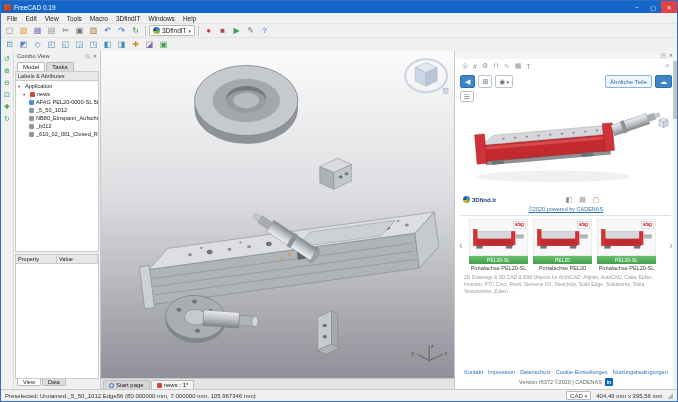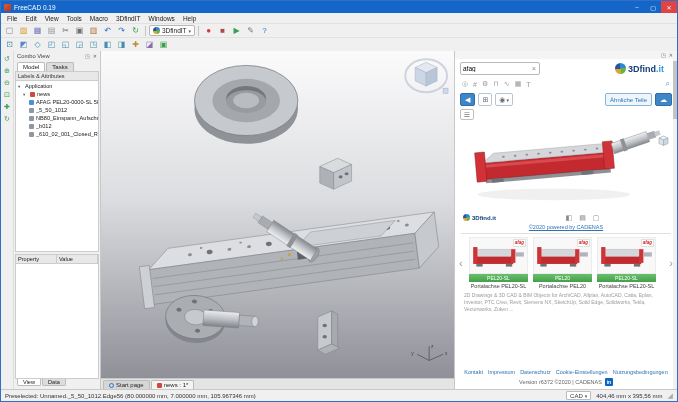--- a/index.html
+++ b/index.html
@@ -385,30 +385,20 @@
         </span>
       </div>
     </div>
 
     <div class="findit">
       <div class="rp-head">
         <span>◳</span>
         <span>✕</span>
       </div>
 
-      <div class="rp-search">
-        <span class="search-box">
-          <input value="afag" style="">
-          <span class="clear-x">×</span>
-        </span>
-        <span class="logo">
-          <span class="logo-ball"></span>
-          <span class="logo-text"><span>3D</span><span>find</span><span class="it">.it</span></span>
-        </span>
-      </div>
 
       <div class="rp-cats">
         <span style="display:flex;gap:5px;">
 
         <span class="cat-icon">◎</span>
             <span class="cat-icon">#</span>
             <span class="cat-icon">⚙</span>
             <span class="cat-icon">⊓</span>
             <span class="cat-icon">∿</span>
             <span class="cat-icon">▦</span>

